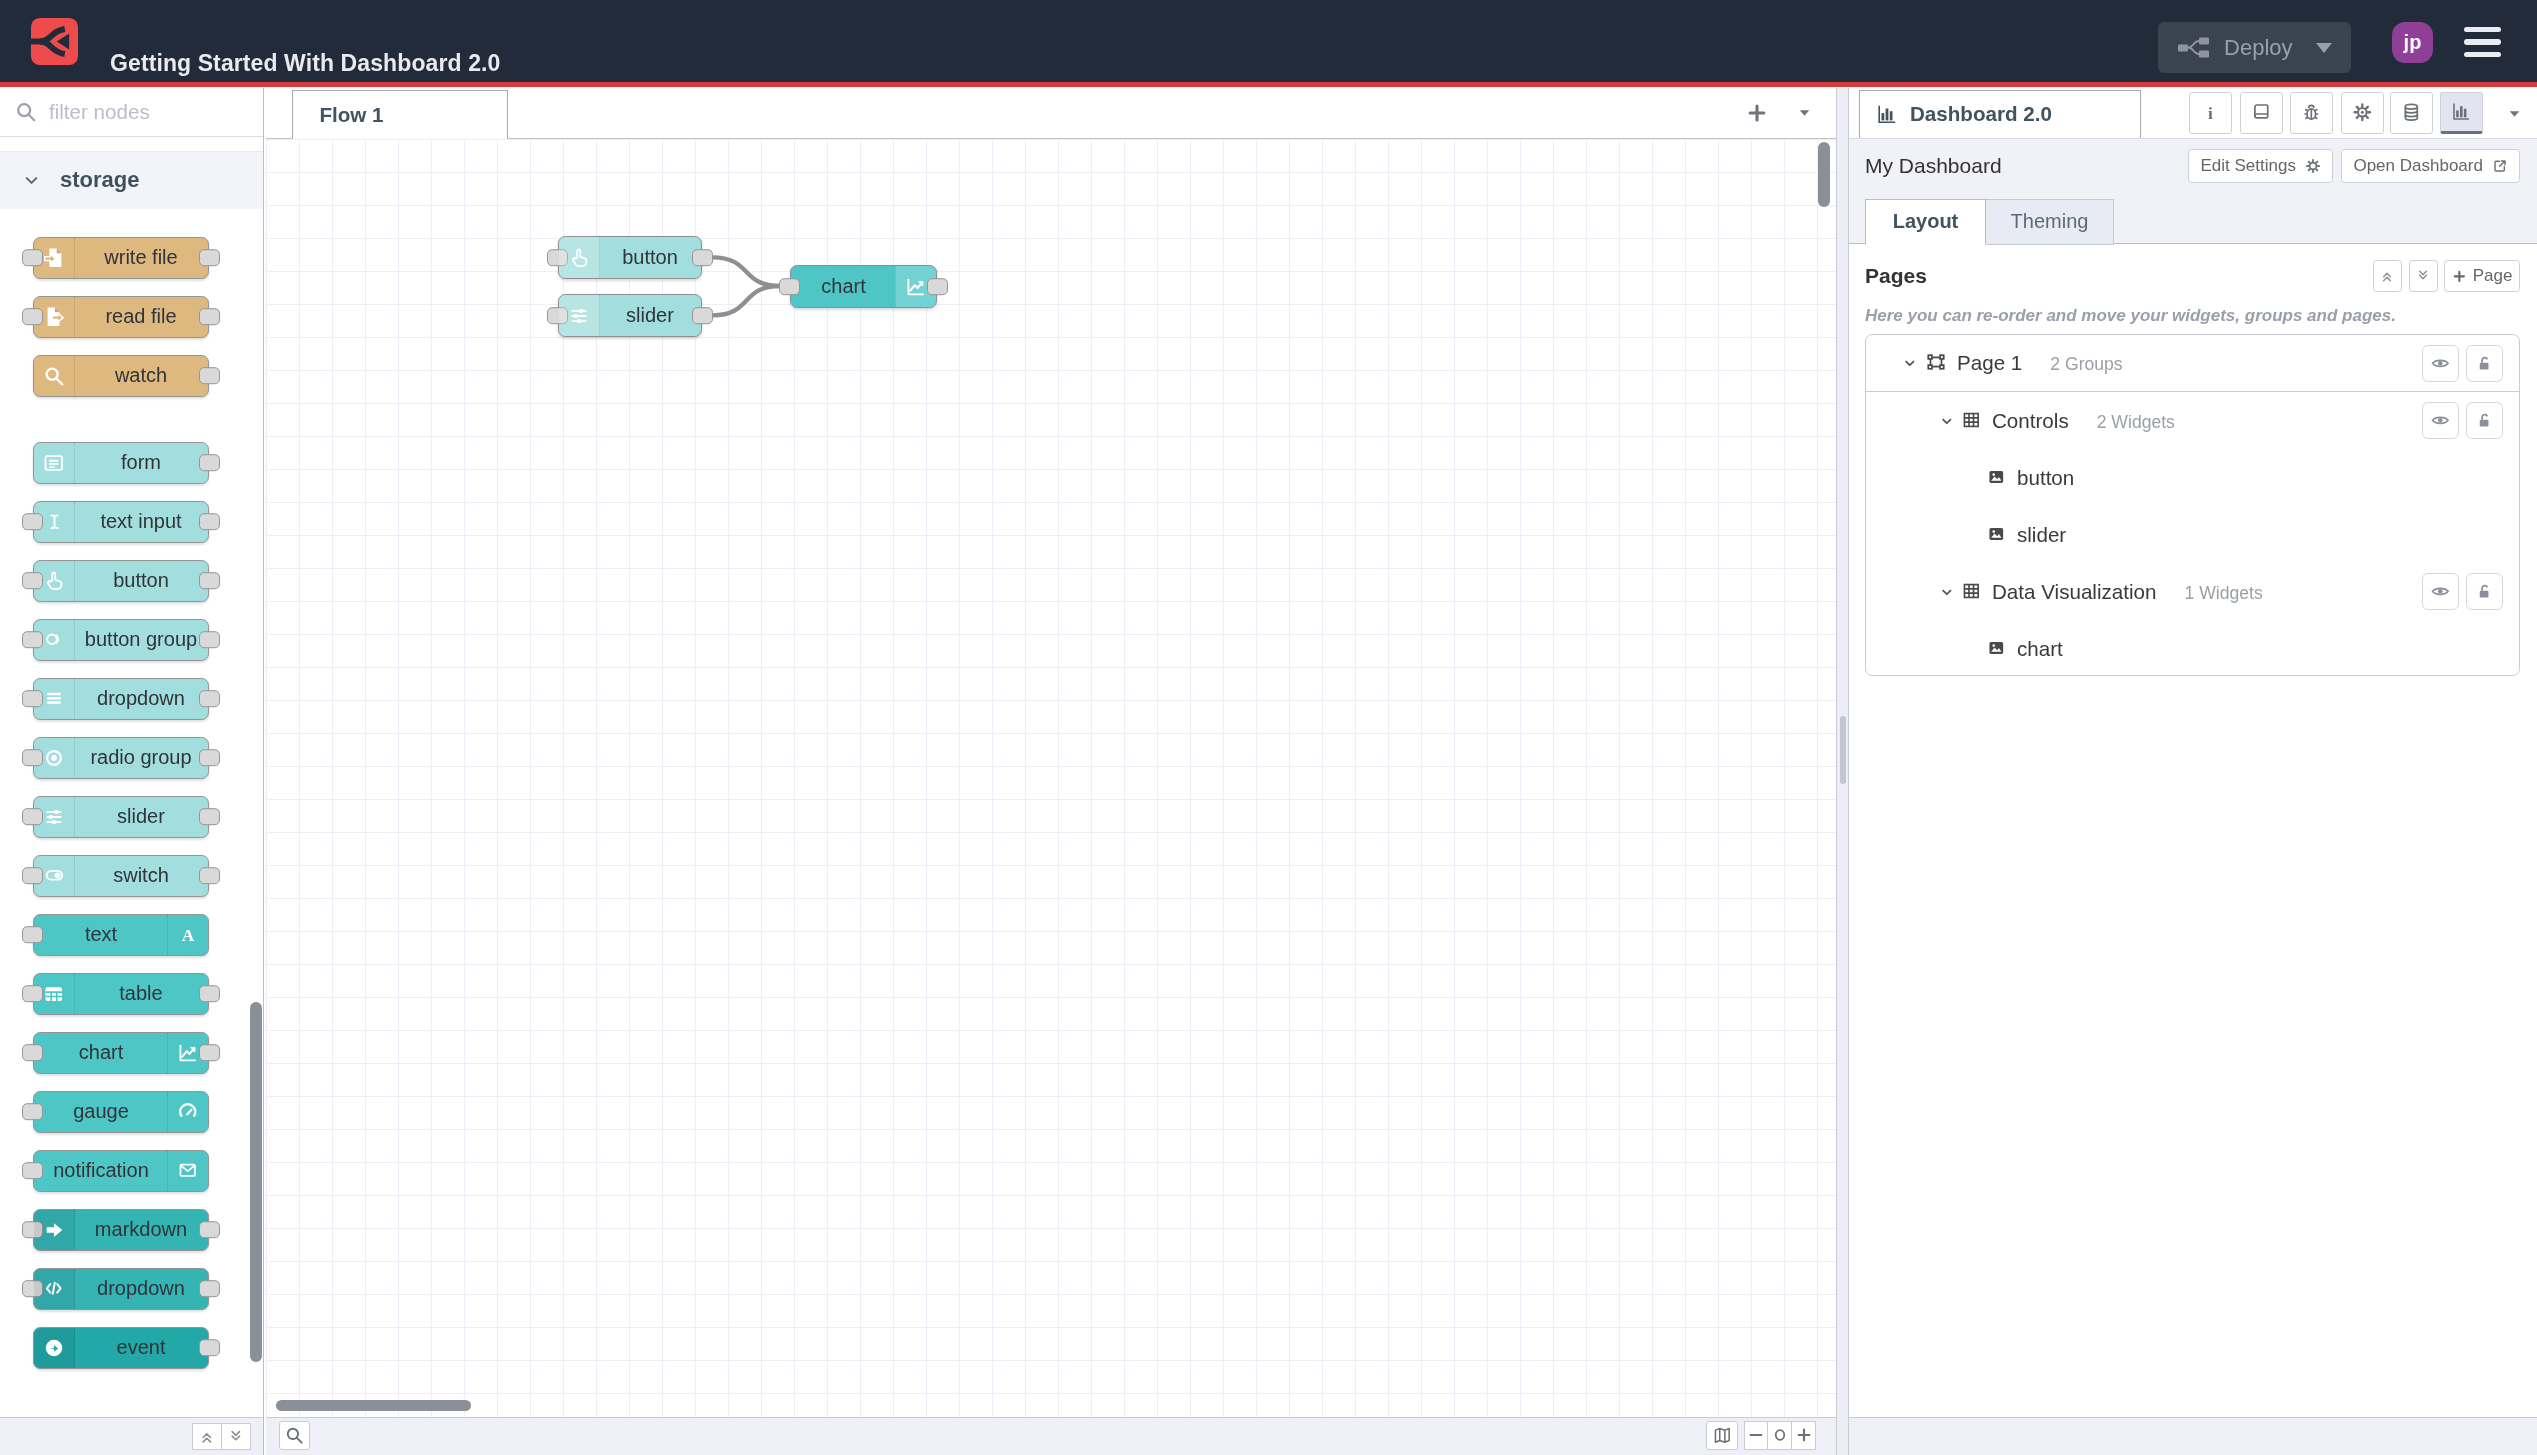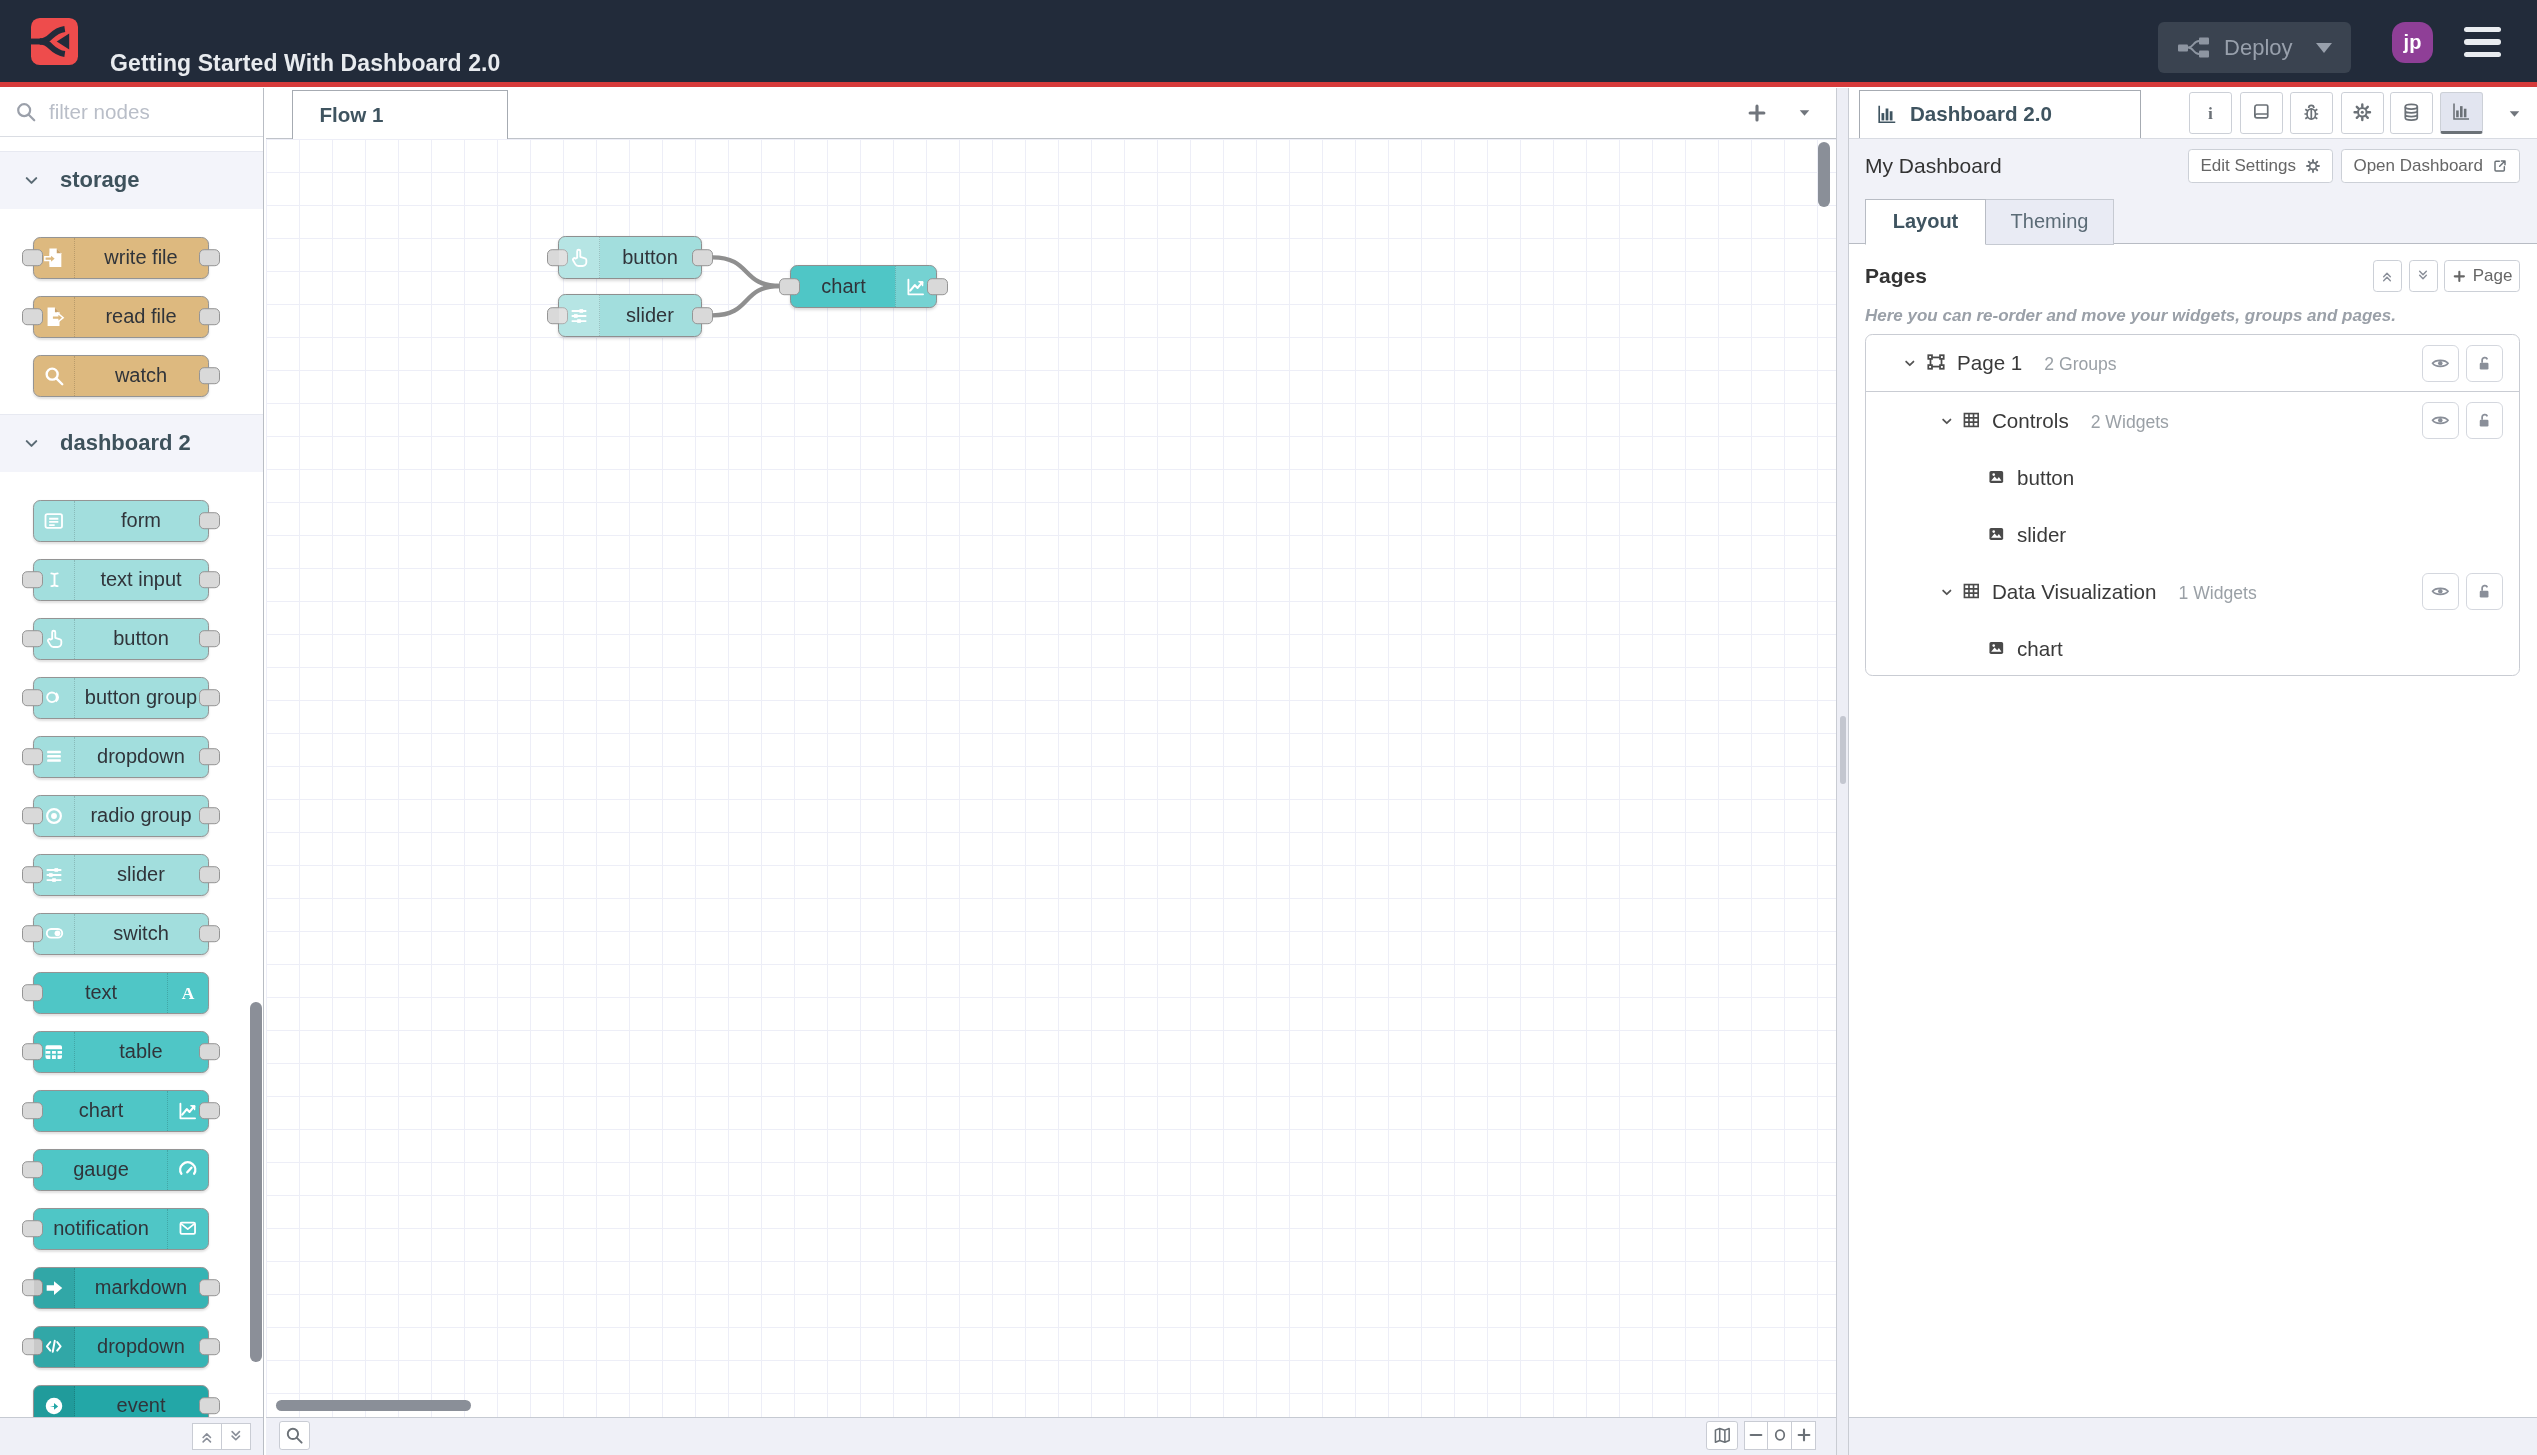--- a/index.html
+++ b/index.html
@@ -120,21 +120,21 @@
   .sb-pbtn.sq{width:29px;}
   .sb-pbtn.addpage{padding:0 7px;gap:5.9px;font-size:17px;color:#666;}
   .sb-help{position:absolute;left:16px;top:60px;font-size:17px;font-style:italic;color:#9aa0a8;font-weight:bold;}
   .tree{position:absolute;left:16px;right:17.6px;top:88px;height:342px;border:1.5px solid #c9ccd3;
       border-radius:7.3px;box-sizing:border-box;background:#fff;overflow:hidden;}
   .trow{position:relative;height:57px;display:flex;align-items:center;cursor:pointer;}
   .trow.sep{border-bottom:1.5px solid #c9ccd3;box-sizing:border-box;}
   .t-chev{position:absolute;top:50%;transform:translateY(-50%);color:#555;}
   .t-ico{position:absolute;top:50%;transform:translateY(-50%);color:#4a4a4a;}
   .t-label{position:absolute;top:50%;transform:translateY(-50%);font-size:20.6px;color:#3a3a3a;white-space:nowrap;}
-  .t-badge{margin-left:22px;font-size:17.6px;color:#9aa0a6;font-weight:normal;}
+  .t-badge{margin-left:28px;font-size:17.6px;color:#9aa0a6;font-weight:normal;}
   .t-actions{position:absolute;right:16px;top:9.5px;display:flex;gap:7.3px;}
   .t-abtn{width:37px;height:37px;background:#fff;border:1.5px solid #d4d7de;border-radius:5.9px;box-sizing:border-box;
       display:flex;align-items:center;justify-content:center;color:#8a8f99;cursor:pointer;}
   .sb-footer{position:absolute;bottom:0;left:0;right:0;height:37px;background:#eff0f7;border-top:1.5px solid #c6cad2;}
   .chev-ic{display:block;}
 </style>
 </head>
 <body>
 
 <div class="app">
@@ -227,26 +227,20 @@
                   <circle cx="10" cy="10" r="6"></circle>
                   <path d="M14.5,14.5 L21,21" stroke-linecap="round"></path>
                 </svg>
               </span>
           <span class="lbl">watch</span>
           <span class="port out"></span>
         </div>
           </div>
       </div>
 
-      <div class="p-cat">
-        <svg width="19" height="19" viewBox="0 0 24 24" fill="none" stroke="#5a6a74" stroke-width="2.6">
-            <path d="M6,9 l6,6 6,-6" stroke-linecap="round" stroke-linejoin="round"></path>
-          </svg>
-        <span class="cat-label">dashboard 2</span>
-      </div>
       <div class="p-nodes">
 
         <div class="p-nrow">
             <div class="node c-lt">
           <span class="icon-region">
             <svg width="23.5" height="22" viewBox="0 0 24 24" fill="none" stroke="#fff" stroke-width="2">
                   <rect x="3" y="4.5" width="18" height="15" rx="2"></rect>
                   <path d="M7,9.5 h10 M7,13 h10 M7,16.5 h6"></path>
                 </svg>
               </span>

